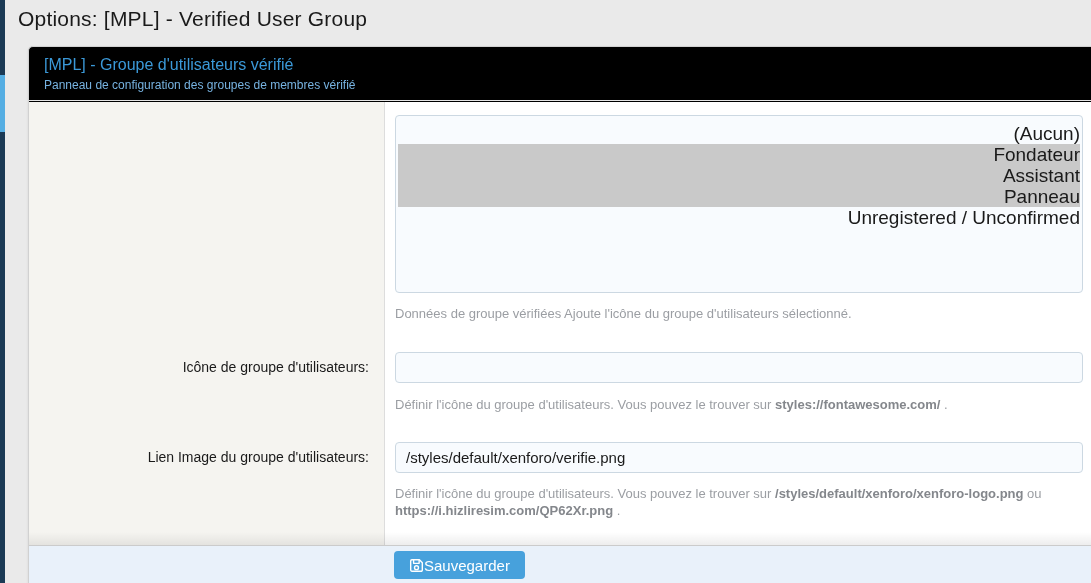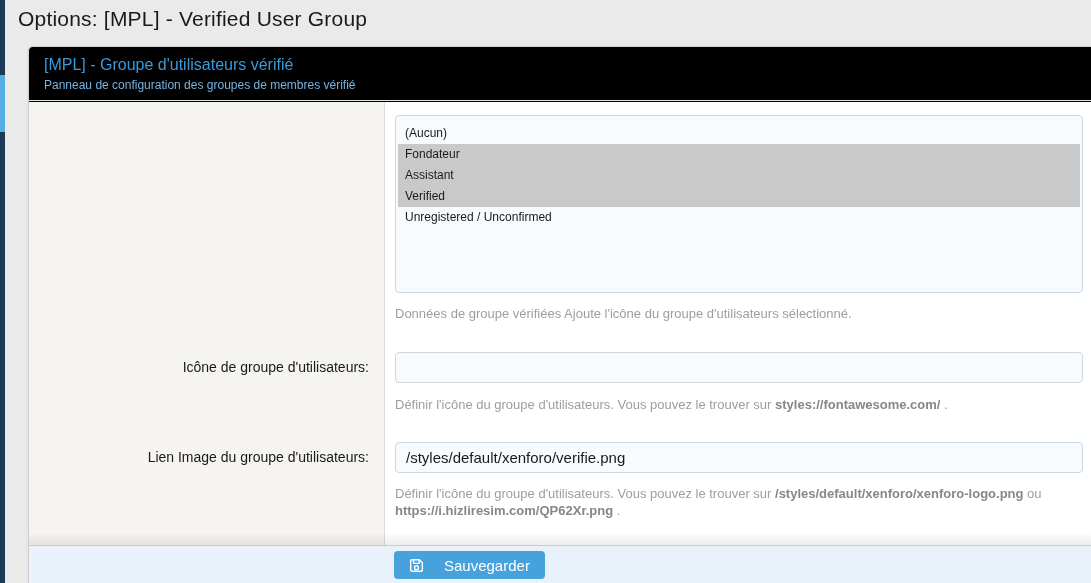--- a/index.html
+++ b/index.html
@@ -48,21 +48,21 @@
   .label1{top:21px;}
   .label2{top:257px;}
   .label3{top:347px;}
   .listbox{
     position:absolute;left:366px;top:13px;width:688px;height:178px;
     background:#f8fbfe;border:1px solid #ccd8e2;border-radius:4px;
     padding:7px 2px 2px 2px;overflow:hidden;cursor:default;
   }
   .option{
     height:21px;line-height:21px;padding-left:7px;
-    font-size:12px;color:#1a1a1a;white-space:nowrap;
+    font-size:19px;color:#1a1a1a;white-space:nowrap;text-align:right;
   }
   .option.selected{background:var(--selected-option-bg);}
   .text-input{
     position:absolute;left:366px;width:688px;height:31px;
     background:#f8fbfe;border:1px solid #ccd8e2;border-radius:4px;
     padding:0 10px;font-size:15px;color:#1a1a1a;
     font-family:"Liberation Sans", sans-serif;outline:none;
   }
   .input2{top:250px;}
   .input3{top:340px;}
@@ -73,21 +73,21 @@
   .help strong{color:#84878c;}
   .help1{top:203px;}
   .help2{top:294px;}
   .help3{top:383px;}
   .footer{
     position:absolute;left:0;right:0;bottom:0;height:38px;
     background:var(--footer-bg);border-top:1px solid #cbcbcb;
   }
   .save-btn{
     position:absolute;left:365px;top:5px;height:28px;
-    display:inline-flex;align-items:center;gap:20px;padding:0 15px;
+    display:inline-flex;align-items:center;gap:0;padding:0 15px;
     background:var(--button-blue);border:none;border-radius:4px;
     color:#fff;font-size:15px;font-family:"Liberation Sans", sans-serif;
     cursor:pointer;
   }
   .save-btn .icon{display:inline-flex;align-items:center;}
 </style>
 </head>
 <body>
 
 <div class="side-strip"></div>
@@ -101,21 +101,21 @@
     <div class="panel-title">[MPL] - Groupe d'utilisateurs vérifié</div>
     <div class="panel-subtitle">Panneau de configuration des groupes de membres vérifié</div>
   </div>
 
   <div class="form-area">
 
     <div class="listbox" role="listbox" aria-multiselectable="true">
       <div class="option" role="option">(Aucun)</div>
       <div class="option selected" role="option" aria-selected="true">Fondateur</div>
       <div class="option selected" role="option" aria-selected="true">Assistant</div>
-      <div class="option selected" role="option" aria-selected="true">Verified</div>
+      <div class="option selected" role="option" aria-selected="true">Panneau</div>
       <div class="option" role="option">Unregistered / Unconfirmed</div>
     </div>
     <div class="help help1">Données de groupe vérifiées Ajoute l'icône du groupe d'utilisateurs sélectionné.</div>
 
     <div class="row-label label2">Icône de groupe d'utilisateurs:</div>
     <input class="text-input input2" type="text" value="" style="">
     <div class="help help2"><span>Définir l'icône du groupe d'utilisateurs. Vous pouvez le trouver sur </span><strong>styles://fontawesome.com/</strong><span> .</span></div>
 
     <div class="row-label label3">Lien Image du groupe d'utilisateurs:</div>
     <input class="text-input input3" type="text" value="/styles/default/xenforo/verifie.png" style="">

